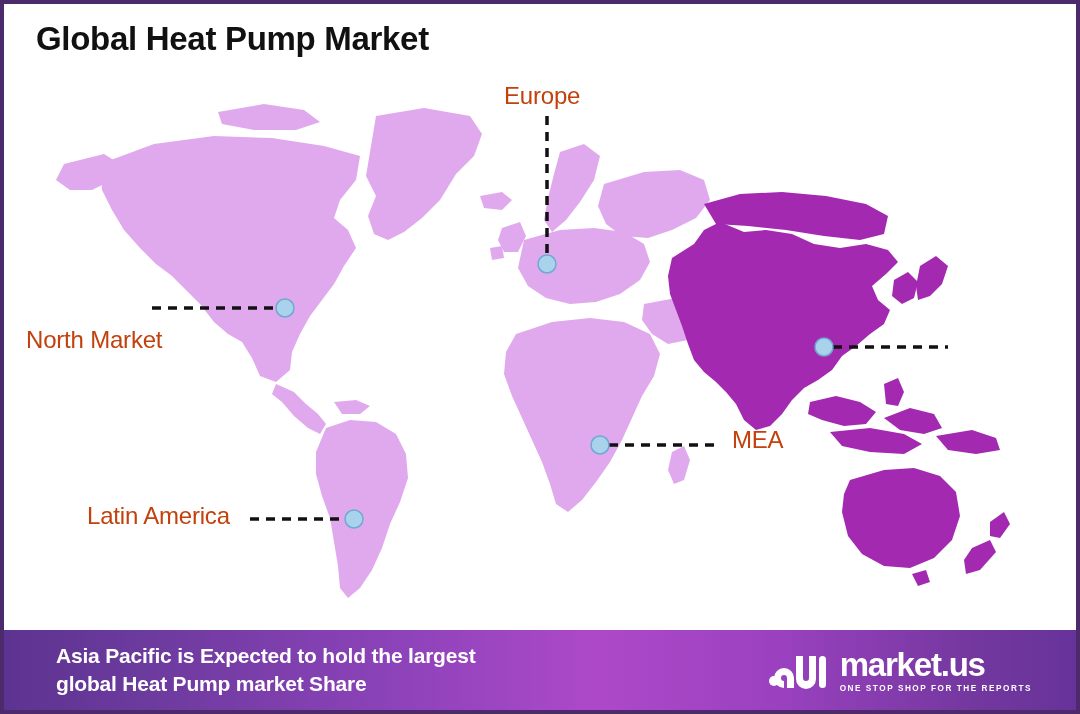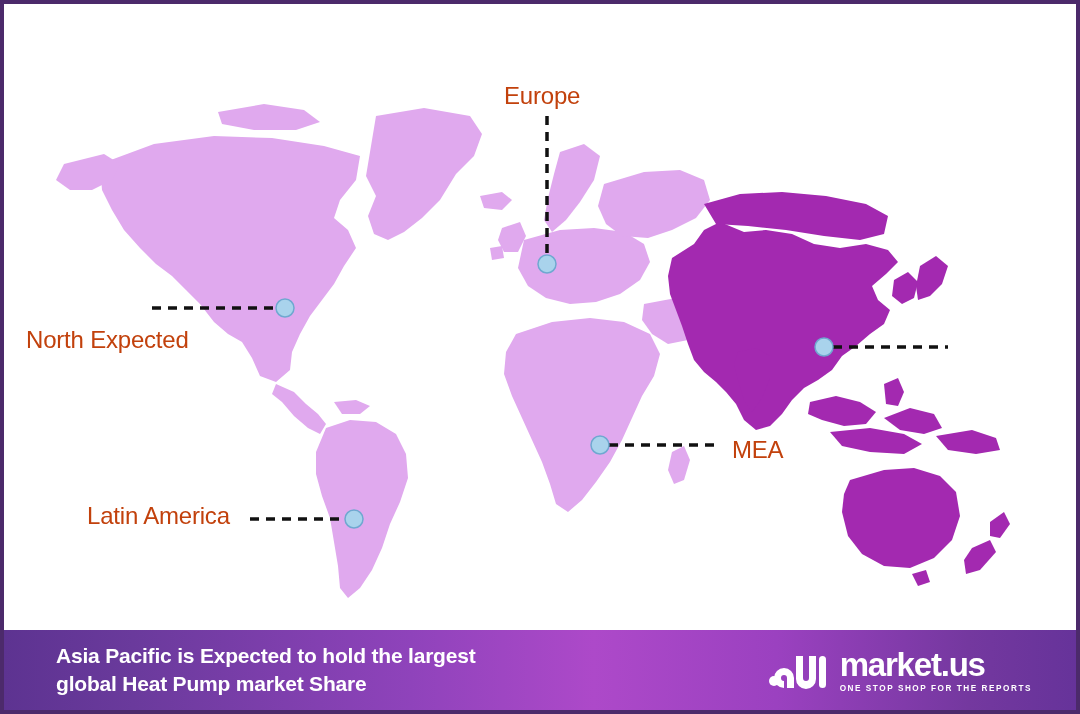--- a/index.html
+++ b/index.html
@@ -49,21 +49,21 @@
     color: #c2410c; font-size: 24px; font-weight: normal;
     letter-spacing: -0.2px; white-space: nowrap;
     font-family: "Liberation Sans", sans-serif;
   }
   .region-label .sub {
     display: block; font-size: 24px; text-align: right; margin-top: 2px;
   }
   #label-north-america { left: 22px;  top: 322px; }
   #label-latin-america { left: 38px;  top: 498px; margin-left: 45px; }
   #label-europe        { left: 500px; top: 78px;  }
-  #label-mea           { left: 728px; top: 432px; }
+  #label-mea           { left: 728px; top: 422px; }
   #label-apac          { left: 908px; top: 322px; text-align: right; }
 
   
   .footer {
     position: absolute; left: 0; bottom: 0;
     width: 1072px; height: 80px; z-index: 40;
     background: linear-gradient(90deg,
                 #5d3391 0%, #6a3a9c 12%, #8f43bb 38%,
                 #ad49c9 55%, #9b41c0 72%, #74389f 90%, #66339a 100%);
     display: flex; align-items: center; justify-content: space-between;
@@ -84,20 +84,21 @@
     color: #ffffff; font-size: 8.2px; font-weight: bold;
     letter-spacing: 1.55px; margin-top: 3px; white-space: nowrap;
   }
 </style>
 </head>
 <body>
 
 <div id="infographic">
 
   <div class="header">
+    <div class="title">Global Heat Pump Market</div>
   </div>
 
   <div class="map-layer">
     <svg viewBox="0 0 1072 626" preserveAspectRatio="none" aria-hidden="true">
       <rect x="0" y="0" width="1072" height="626" fill="#ffffff"></rect>
       <g fill="#e0a9ee">
 
         <path d="M372,112 L420,104 L466,112 L478,130 L470,152 L452,170 L436,196 L418,214 L400,228 L384,236 L370,230 L364,212 L372,192 L362,172 L366,148 Z"></path>
 
         <path d="M96,160 L150,140 L210,132 L268,134 L320,142 L356,152 L352,176 L336,196 L330,214 L344,226 L352,244 L340,262 L330,280 L318,296 L306,312 L296,330 L288,348 L286,366 L272,378 L256,372 L248,354 L238,338 L224,330 L210,318 L196,300 L182,286 L168,272 L152,260 L136,244 L120,226 L108,206 L98,186 Z"></path>
@@ -171,21 +172,21 @@
       <g>
         <circle cx="281" cy="304" r="9" fill="#a9d3ec" stroke="#6fa8d0" stroke-width="1.5"></circle>
         <circle cx="350" cy="515" r="9" fill="#a9d3ec" stroke="#6fa8d0" stroke-width="1.5"></circle>
         <circle cx="543" cy="260" r="9" fill="#a9d3ec" stroke="#6fa8d0" stroke-width="1.5"></circle>
         <circle cx="596" cy="441" r="9" fill="#a9d3ec" stroke="#6fa8d0" stroke-width="1.5"></circle>
         <circle cx="820" cy="343" r="9" fill="#a9d3ec" stroke="#6fa8d0" stroke-width="1.5"></circle>
       </g>
     </svg>
   </div>
 
-  <div class="region-label" id="label-north-america">North Expected</div>
+  <div class="region-label" id="label-north-america">North Market</div>
 
   <div class="region-label" id="label-latin-america">Latin America</div>
 
   <div class="region-label" id="label-europe">Europe</div>
 
   <div class="region-label" id="label-mea">MEA</div>
 
 
   <div class="footer">
     <div class="footer-text">

